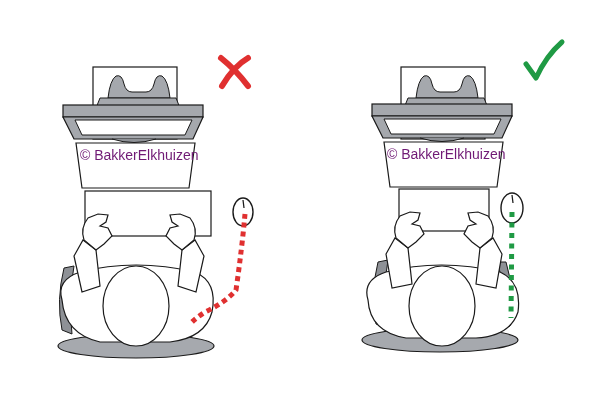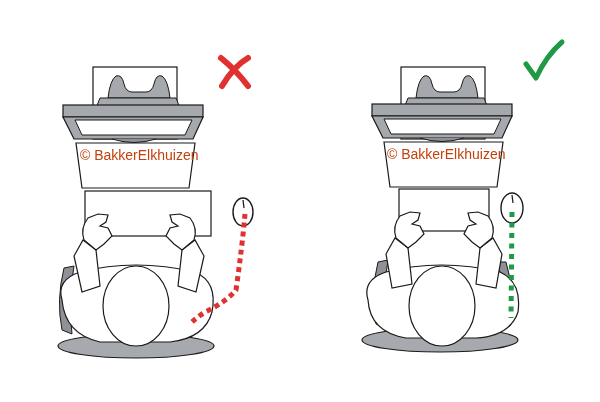--- a/index.html
+++ b/index.html
@@ -1,21 +1,21 @@
 <!DOCTYPE html>
 <html><head>
 <meta charset="utf-8">
 <style>
   html, body { margin: 0; padding: 0; background: #ffffff; }
   body { width: 600px; height: 402px; overflow: hidden; position: relative; font-family: "Liberation Sans", sans-serif; }
   .scene { position: absolute; top: 0; width: 300px; height: 402px; }
   .scene.left { left: 0; }
   .scene.right { left: 300px; }
   svg { display: block; }
-  .watermark { position: absolute; font-family: "Liberation Sans", sans-serif; font-size: 14px; color: #c2410c; white-space: nowrap; }
+  .watermark { position: absolute; font-family: "Liberation Sans", sans-serif; font-size: 14px; color: #701a75; white-space: nowrap; }
 </style>
 </head>
 <body>
 
 <div class="scene left">
   <svg width="300" height="402" viewBox="0 0 300 402">
 
     <ellipse cx="136" cy="346" rx="78" ry="12" fill="#a6a9ae" stroke="#1a1a1a" stroke-width="1.2"></ellipse>
 
     <path d="M64 268 Q56 300 62 330 L72 334 Q68 300 74 266 Z" fill="#8e9196" stroke="#1a1a1a" stroke-width="1"></path>

